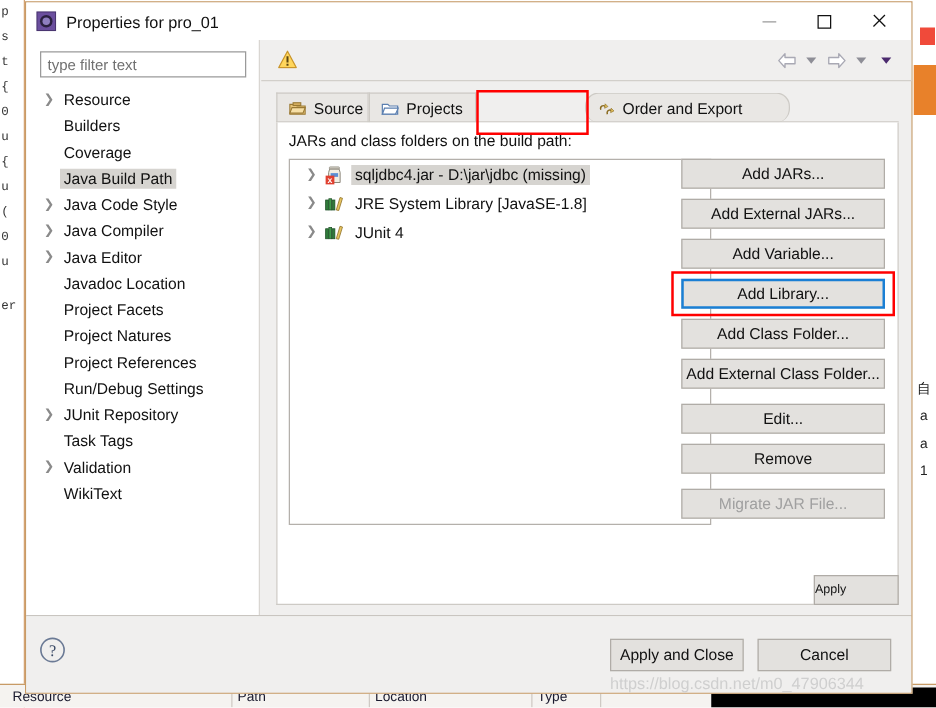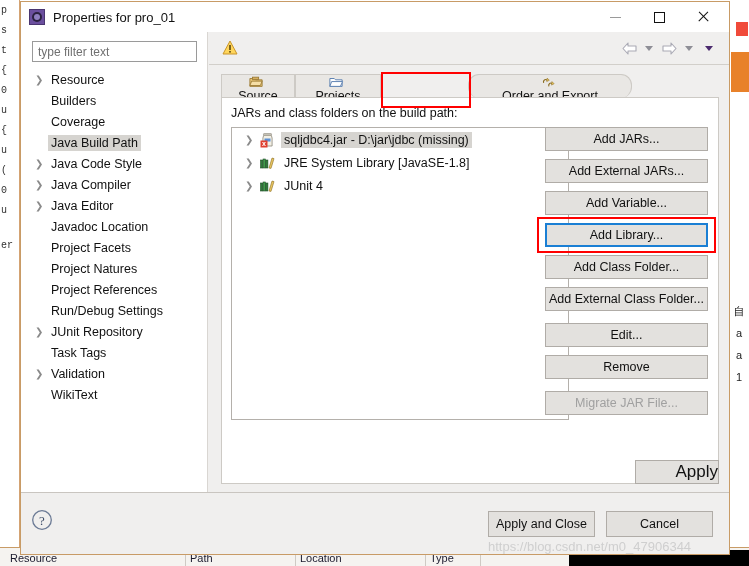--- a/index.html
+++ b/index.html
@@ -229,21 +229,20 @@
   }
   .tab {
     position: absolute;
     top: 0; height: 24px;
     display: flex; align-items: center;
     padding: 0 8px;
     font-size: 12.5px;
     color: #111111;
     white-space: nowrap;
     box-sizing: border-box;
-    flex-direction: column;
   }
   .tab.inactive {
     border: 1px solid #cdcac5;
     border-bottom: none;
     background: #e9e7e4;
   }
   .tab.active {
     background: #ffffff;
     border: 1px solid #cdcac5;
     border-bottom: 1px solid #ffffff;
@@ -330,28 +329,28 @@
     position: absolute;
     left: -8px; top: -6px;
     width: 179px; height: 36px;
     border: 2px solid #ff0000;
     box-sizing: border-box;
     pointer-events: none;
   }
   #btn-apply {
     position: absolute;
     right: 10px; bottom: 70px;
-    width: 84px; height: 24px;
+    width: 68px; height: 24px;
     background: #e3e1de;
     border: 1px solid #b0aca7;
     box-sizing: border-box;
     font-family: "Liberation Sans", sans-serif;
-    font-size: 17px;
+    font-size: 10px;
     color: #111;
-    text-align: right;
+    text-align: left;
     line-height: 22px;
     z-index: 15;
   }
   #footer-sep {
     position: absolute;
     left: 0; right: 0; bottom: 61px;
     height: 1px;
     background: #c9c5c0;
     z-index: 14;
   }

